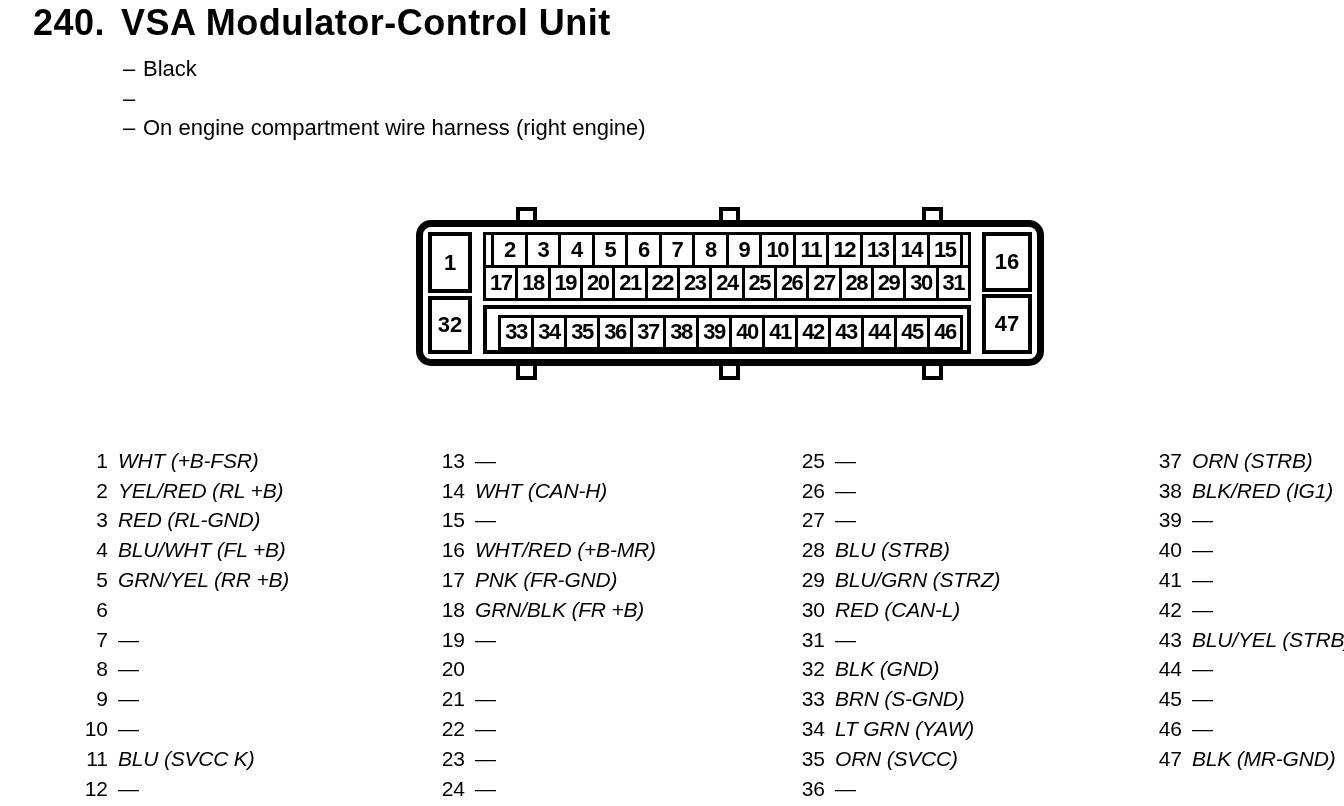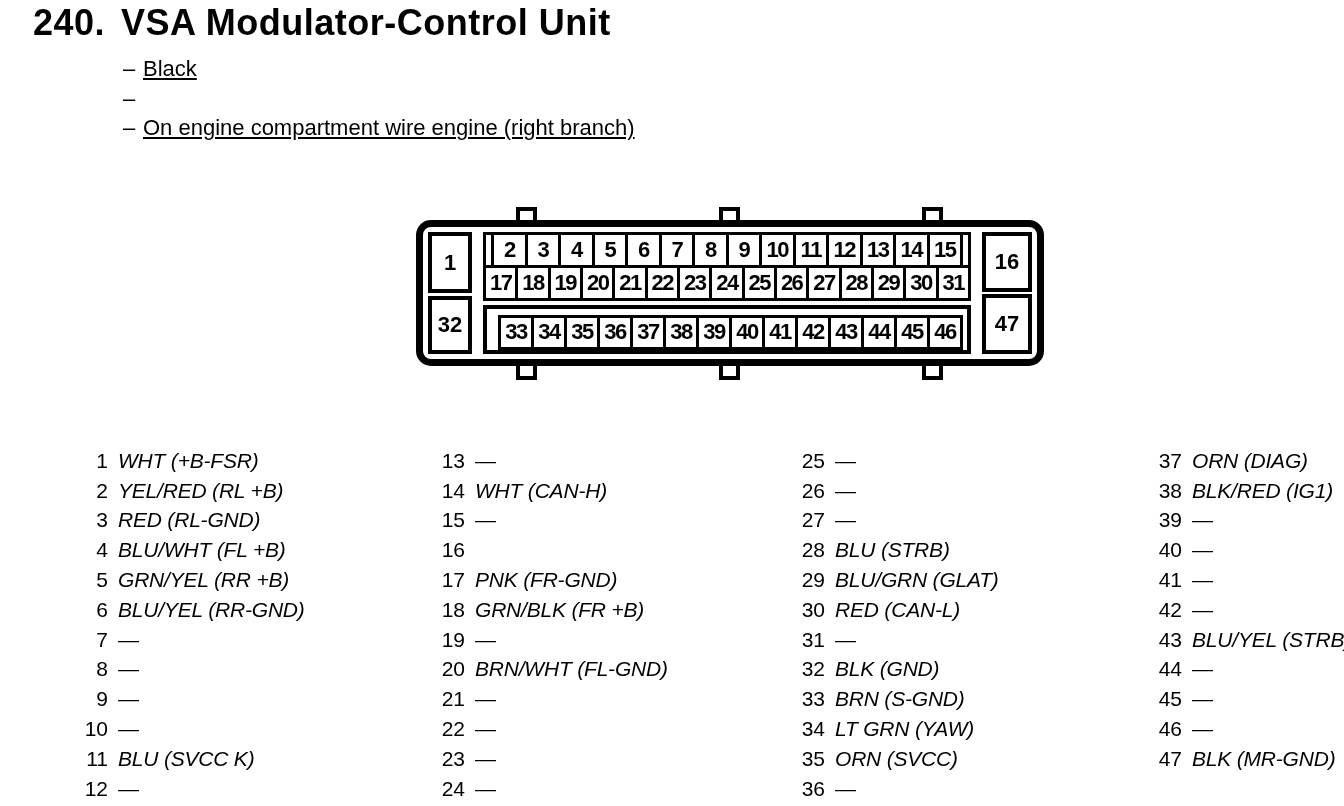--- a/index.html
+++ b/index.html
@@ -10,21 +10,21 @@
 
   
   .title { position:absolute; left:5px; top:2px; font-size:36px; font-weight:bold;
            letter-spacing:0.5px; white-space:nowrap; }
   .title-num { margin-right:16px; }
 
   
   .notes { position:absolute; left:95px; top:54px; font-size:22px; line-height:29.5px; }
   .note-line { display:flex; white-space:nowrap; }
   .note-dash { width:14px; }
-  .note-text { margin-left:6px;text-decoration:underline; }
+  .note-text { margin-left:6px; }
 
   
   .connector-wrap { position:absolute; left:388px; top:207px; width:628px; height:173px; }
   .tab { position:absolute; width:21px; height:14px; background:#fff; border:4px solid #000; }
   .tab.top { top:0; border-bottom:none; }
   .tab.bottom { top:159px; border-top:none; }
   .tab.t1 { left:100px; } .tab.t2 { left:303px; } .tab.t3 { left:506px; }
   .connector-body { position:absolute; left:0; top:13px; width:628px; height:146px;
                     background:#fff; border:7px solid #000; border-radius:15px;
                     display:flex; padding:5px; }
@@ -73,21 +73,21 @@
         <span class="note-dash">–</span>
         <span class="note-text">Black</span>
       </div>
 
       <div class="note-line">
         <span class="note-dash">–</span>
       </div>
 
       <div class="note-line">
         <span class="note-dash">–</span>
-        <span class="note-text">On engine compartment wire engine (right branch)</span>
+        <span class="note-text">On engine compartment wire harness (right engine)</span>
       </div>
     </div>
 
   <div class="connector-wrap">
     <div class="tab top t1"></div>
     <div class="tab top t2"></div>
     <div class="tab top t3"></div>
     <div class="tab bottom t1"></div>
     <div class="tab bottom t2"></div>
     <div class="tab bottom t3"></div>
@@ -230,21 +230,20 @@
         <span class="pin-label">BLU/WHT (FL +B)</span>
       </div>
 
       <div class="pin-row">
         <span class="pin-num">5</span>
         <span class="pin-label">GRN/YEL (RR +B)</span>
       </div>
 
       <div class="pin-row">
         <span class="pin-num">6</span>
-        <span class="pin-label">BLU/YEL (RR-GND)</span>
       </div>
 
       <div class="pin-row">
         <span class="pin-num">7</span>
         <span class="pin-label">—</span>
       </div>
 
       <div class="pin-row">
         <span class="pin-num">8</span>
         <span class="pin-label">—</span>
@@ -282,40 +281,40 @@
         <span class="pin-label">WHT (CAN-H)</span>
       </div>
 
       <div class="pin-row">
         <span class="pin-num">15</span>
         <span class="pin-label">—</span>
       </div>
 
       <div class="pin-row">
         <span class="pin-num">16</span>
+        <span class="pin-label">WHT/RED (+B-MR)</span>
       </div>
 
       <div class="pin-row">
         <span class="pin-num">17</span>
         <span class="pin-label">PNK (FR-GND)</span>
       </div>
 
       <div class="pin-row">
         <span class="pin-num">18</span>
         <span class="pin-label">GRN/BLK (FR +B)</span>
       </div>
 
       <div class="pin-row">
         <span class="pin-num">19</span>
         <span class="pin-label">—</span>
       </div>
 
       <div class="pin-row">
         <span class="pin-num">20</span>
-        <span class="pin-label">BRN/WHT (FL-GND)</span>
       </div>
 
       <div class="pin-row">
         <span class="pin-num">21</span>
         <span class="pin-label">—</span>
       </div>
 
       <div class="pin-row">
         <span class="pin-num">22</span>
         <span class="pin-label">—</span>
@@ -348,21 +347,21 @@
         <span class="pin-label">—</span>
       </div>
 
       <div class="pin-row">
         <span class="pin-num">28</span>
         <span class="pin-label">BLU (STRB)</span>
       </div>
 
       <div class="pin-row">
         <span class="pin-num">29</span>
-        <span class="pin-label">BLU/GRN (GLAT)</span>
+        <span class="pin-label">BLU/GRN (STRZ)</span>
       </div>
 
       <div class="pin-row">
         <span class="pin-num">30</span>
         <span class="pin-label">RED (CAN-L)</span>
       </div>
 
       <div class="pin-row">
         <span class="pin-num">31</span>
         <span class="pin-label">—</span>
@@ -390,21 +389,21 @@
 
       <div class="pin-row">
         <span class="pin-num">36</span>
         <span class="pin-label">—</span>
       </div>
     </div>
   <div class="pin-col c4">
 
       <div class="pin-row">
         <span class="pin-num">37</span>
-        <span class="pin-label">ORN (DIAG)</span>
+        <span class="pin-label">ORN (STRB)</span>
       </div>
 
       <div class="pin-row">
         <span class="pin-num">38</span>
         <span class="pin-label">BLK/RED (IG1)</span>
       </div>
 
       <div class="pin-row">
         <span class="pin-num">39</span>
         <span class="pin-label">—</span>

